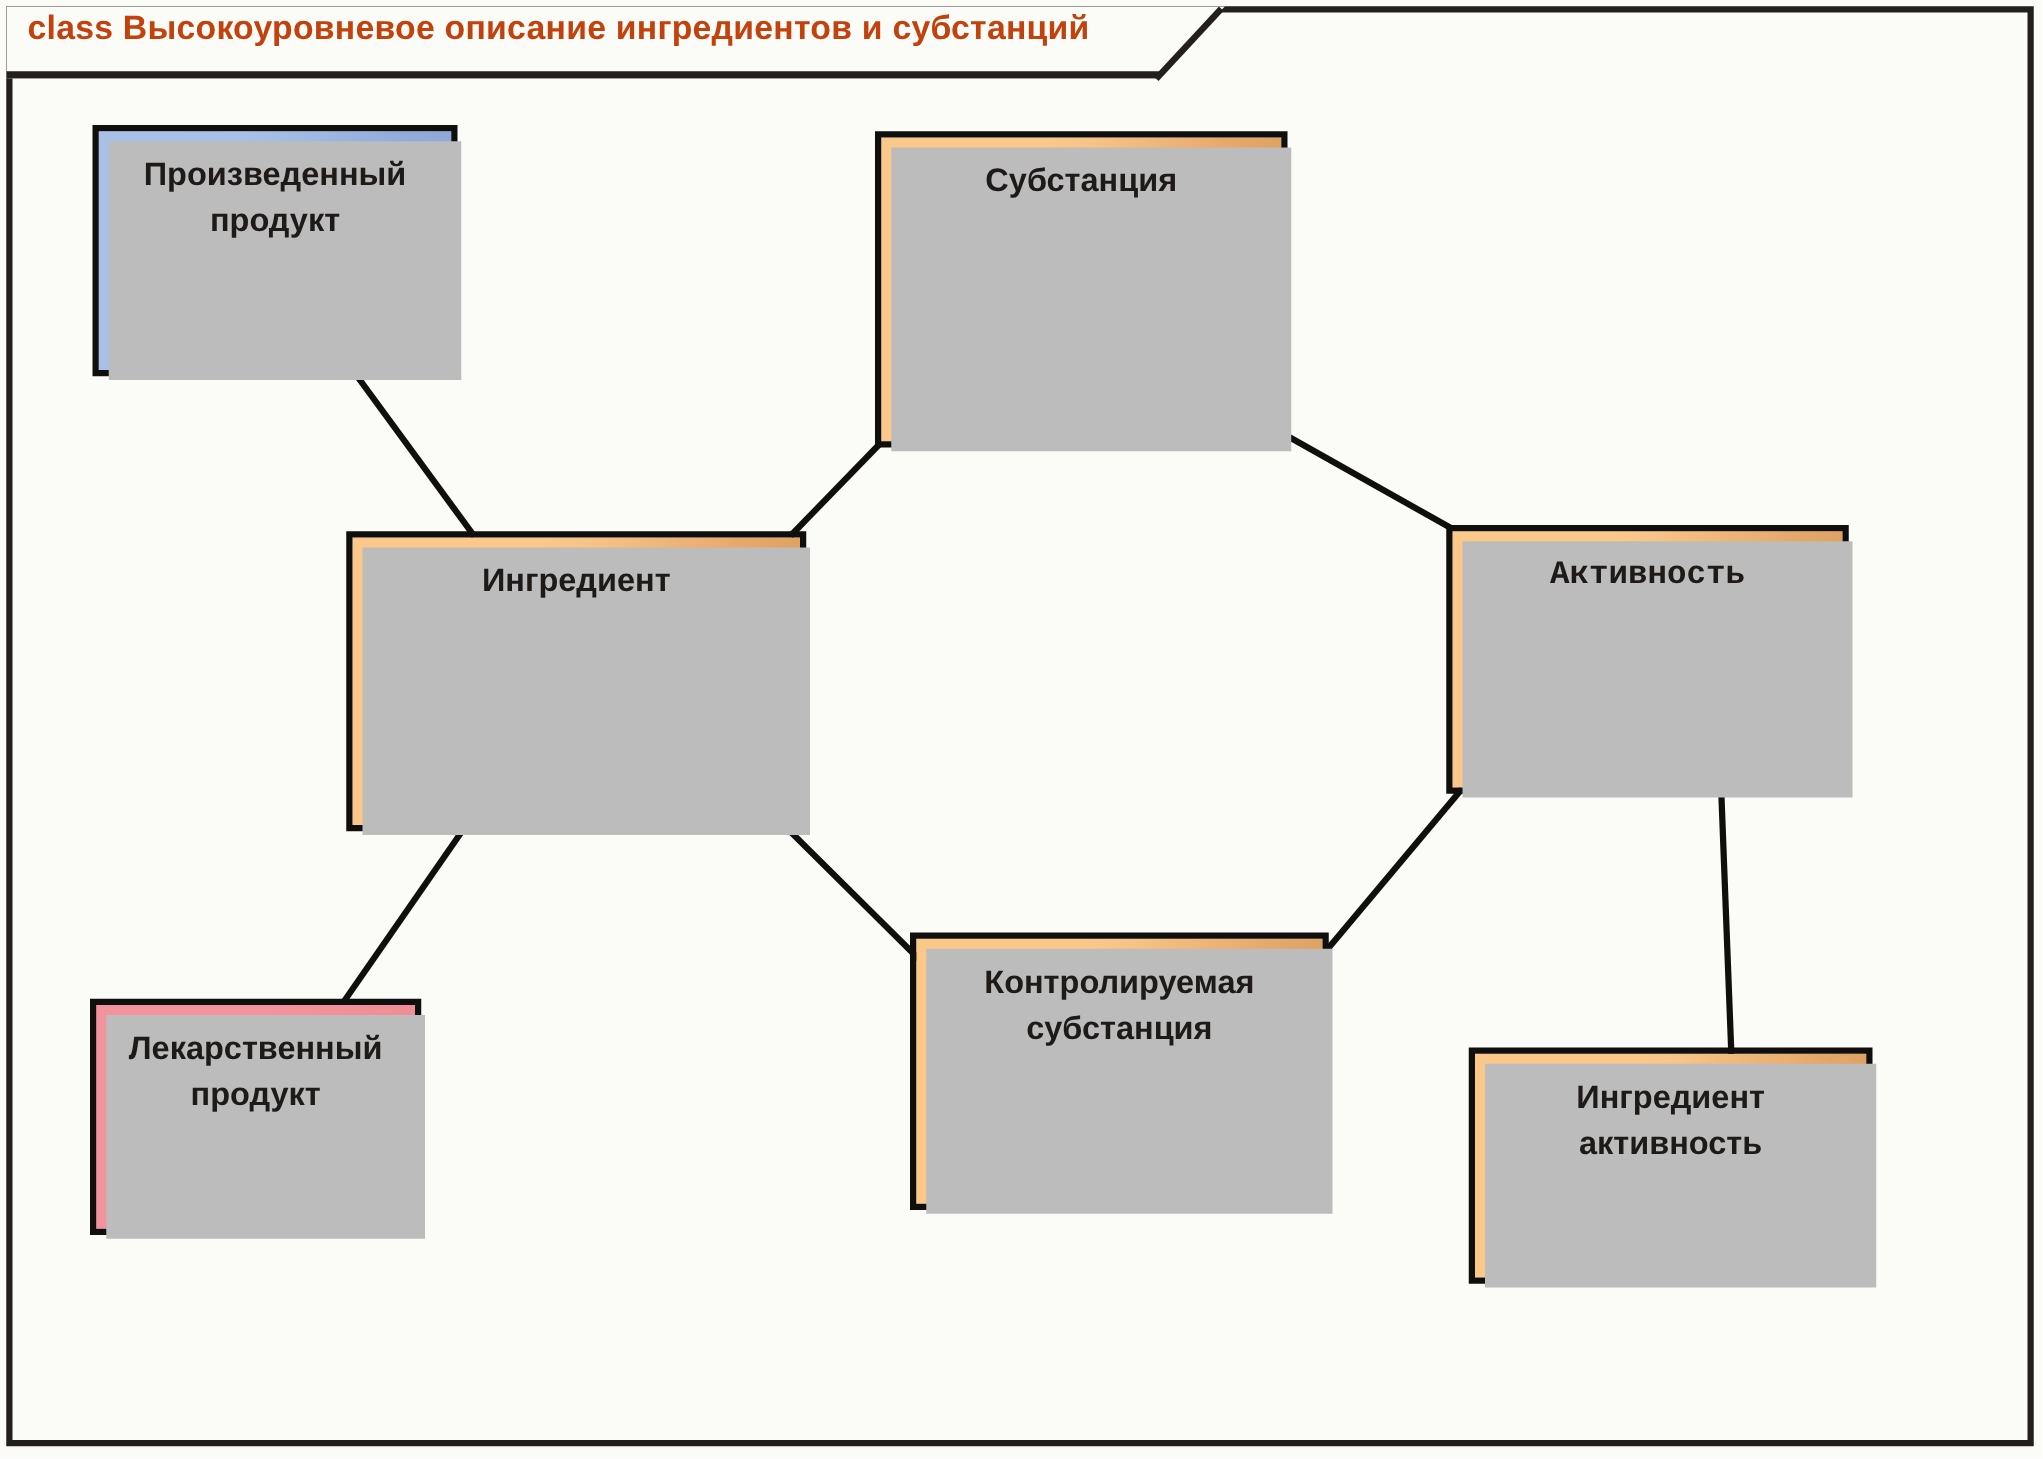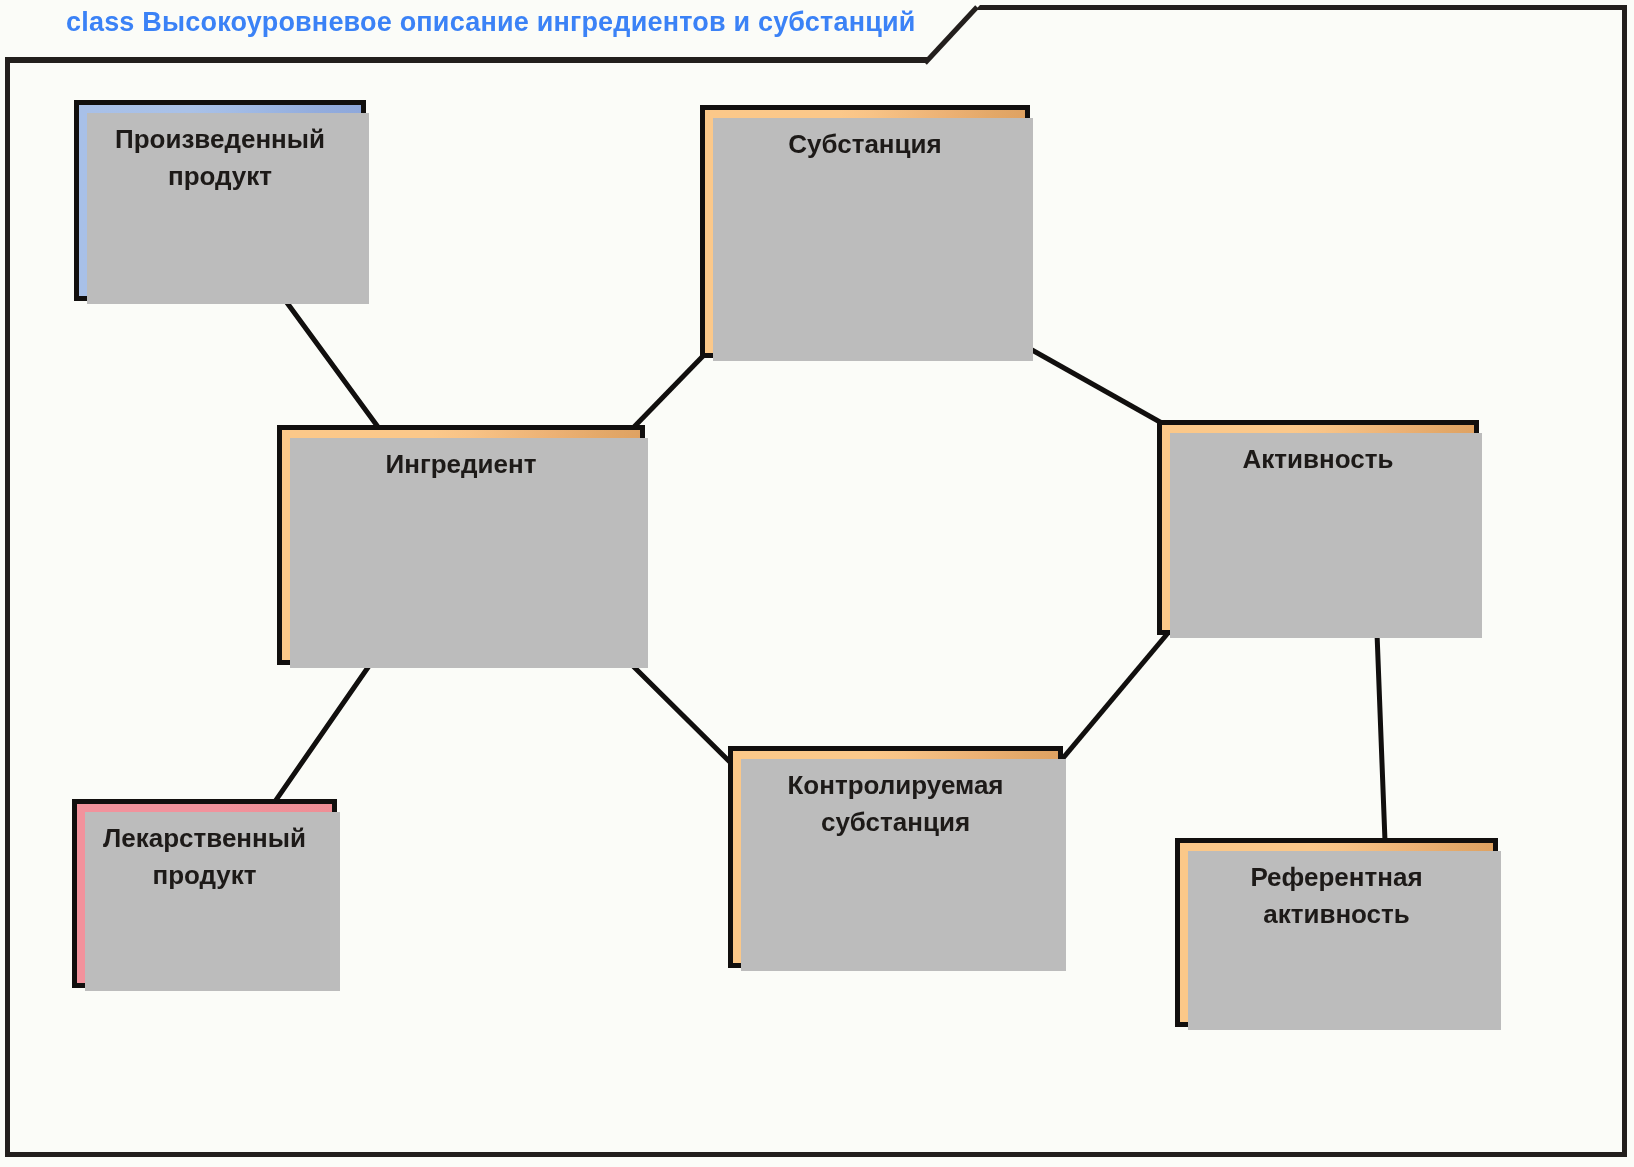--- a/index.html
+++ b/index.html
@@ -48,25 +48,24 @@
     width: 70px;
     height: 60px;
     z-index: 7;
   }
   #title-text {
     position: absolute;
     left: 22px;
     top: 7px;
     font-size: 27px;
     font-weight: bold;
-    color: #3b82f6;
+    color: #c2410c;
     letter-spacing: 0.2px;
     white-space: nowrap;
     z-index: 8;
-    margin-left: 44px;
   }
 
   
   #edges {
     position: absolute;
     left: 0;
     top: 0;
     width: 1634px;
     height: 1167px;
     z-index: 3;
@@ -117,21 +116,21 @@
   .fill-pink {
     background: linear-gradient(to right,
       #f2929c 0%, #f2929c 55%,
       #f09098 75%, #ef8e95 100%);
   }
 
   
   #node-product        { left: 74px;   top: 100px; width: 292px; height: 201px; }
   #node-substance      { left: 700px;  top: 105px; width: 330px; height: 253px; }
   #node-ingredient     { left: 277px;  top: 425px; width: 368px; height: 240px; }
-  #node-activity       { left: 1157px; top: 420px; width: 322px; height: 215px; }
+  #node-activity       { left: 1157px; top: 420px; width: 322px; height: 215px; font-family: Liberation Mono, monospace; }
   #node-drug           { left: 72px;   top: 799px; width: 265px; height: 189px; }
   #node-controlled     { left: 728px;  top: 746px; width: 335px; height: 222px; }
   #node-refactivity    { left: 1175px; top: 838px; width: 323px; height: 189px; }
 </style>
 </head>
 <body>
 
 <div id="canvas">
 
   <div id="frame"></div>
@@ -184,16 +183,16 @@
     <div class="label">Лекарственный продукт</div>
   </div>
 
   <div class="node fill-orange" id="node-controlled">
     <div class="shadow"></div>
     <div class="label">Контролируемая субстанция</div>
   </div>
 
   <div class="node fill-orange" id="node-refactivity">
     <div class="shadow"></div>
-    <div class="label">Референтная активность</div>
+    <div class="label">Ингредиент активность</div>
   </div>
 
 </div>
 
 </body></html>

